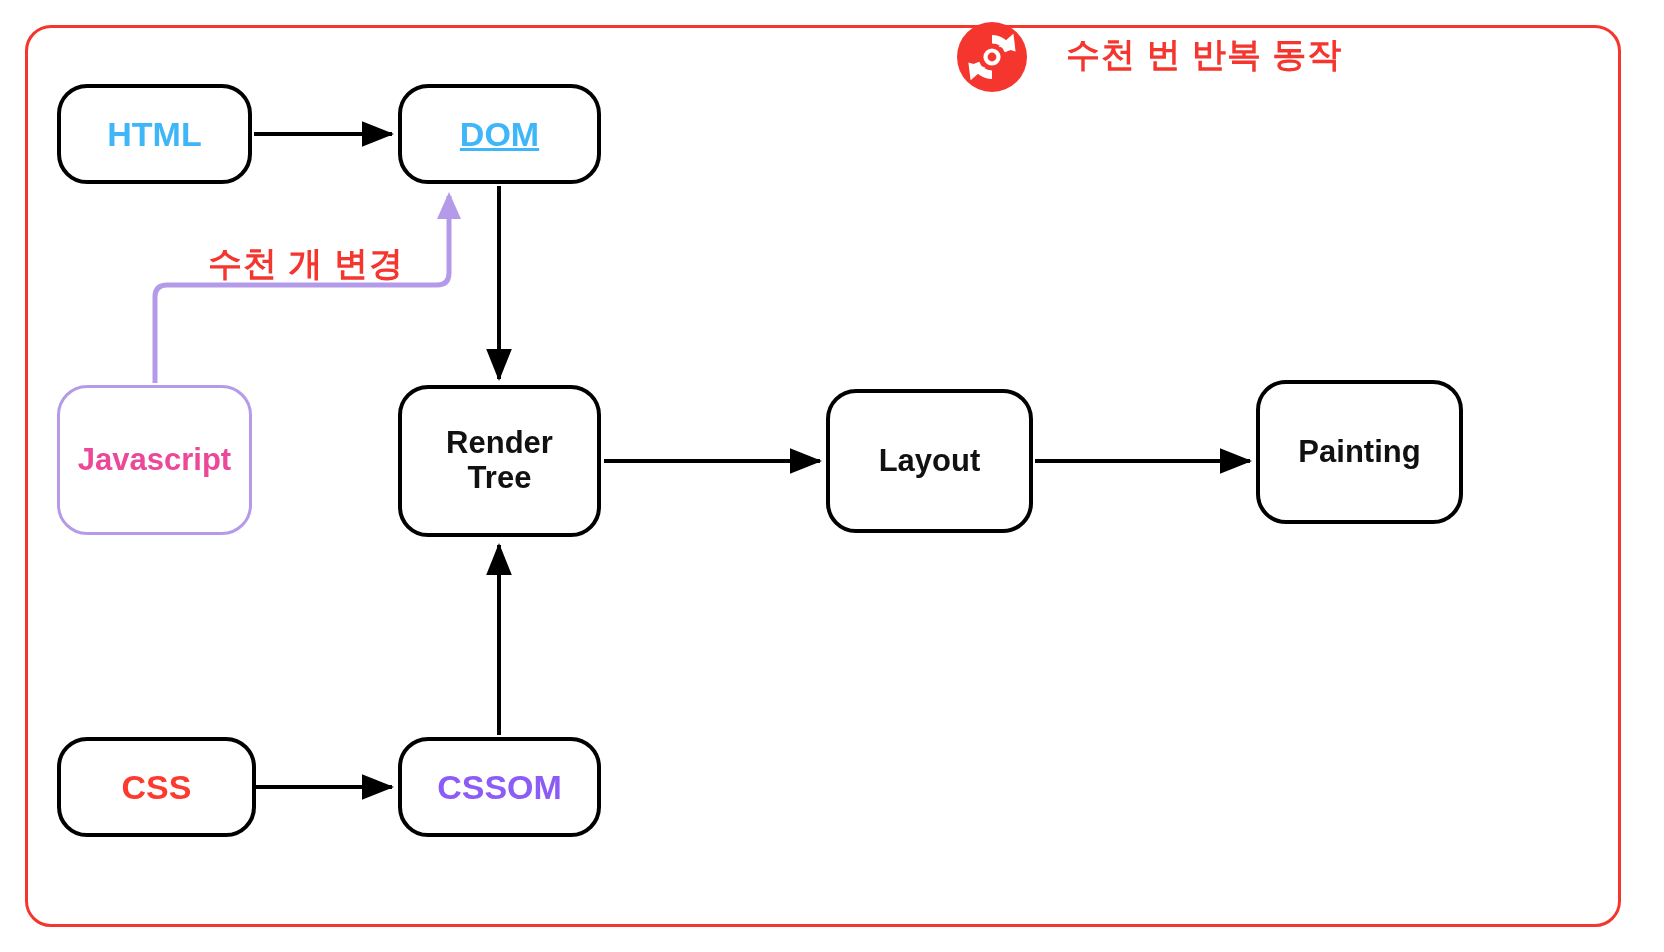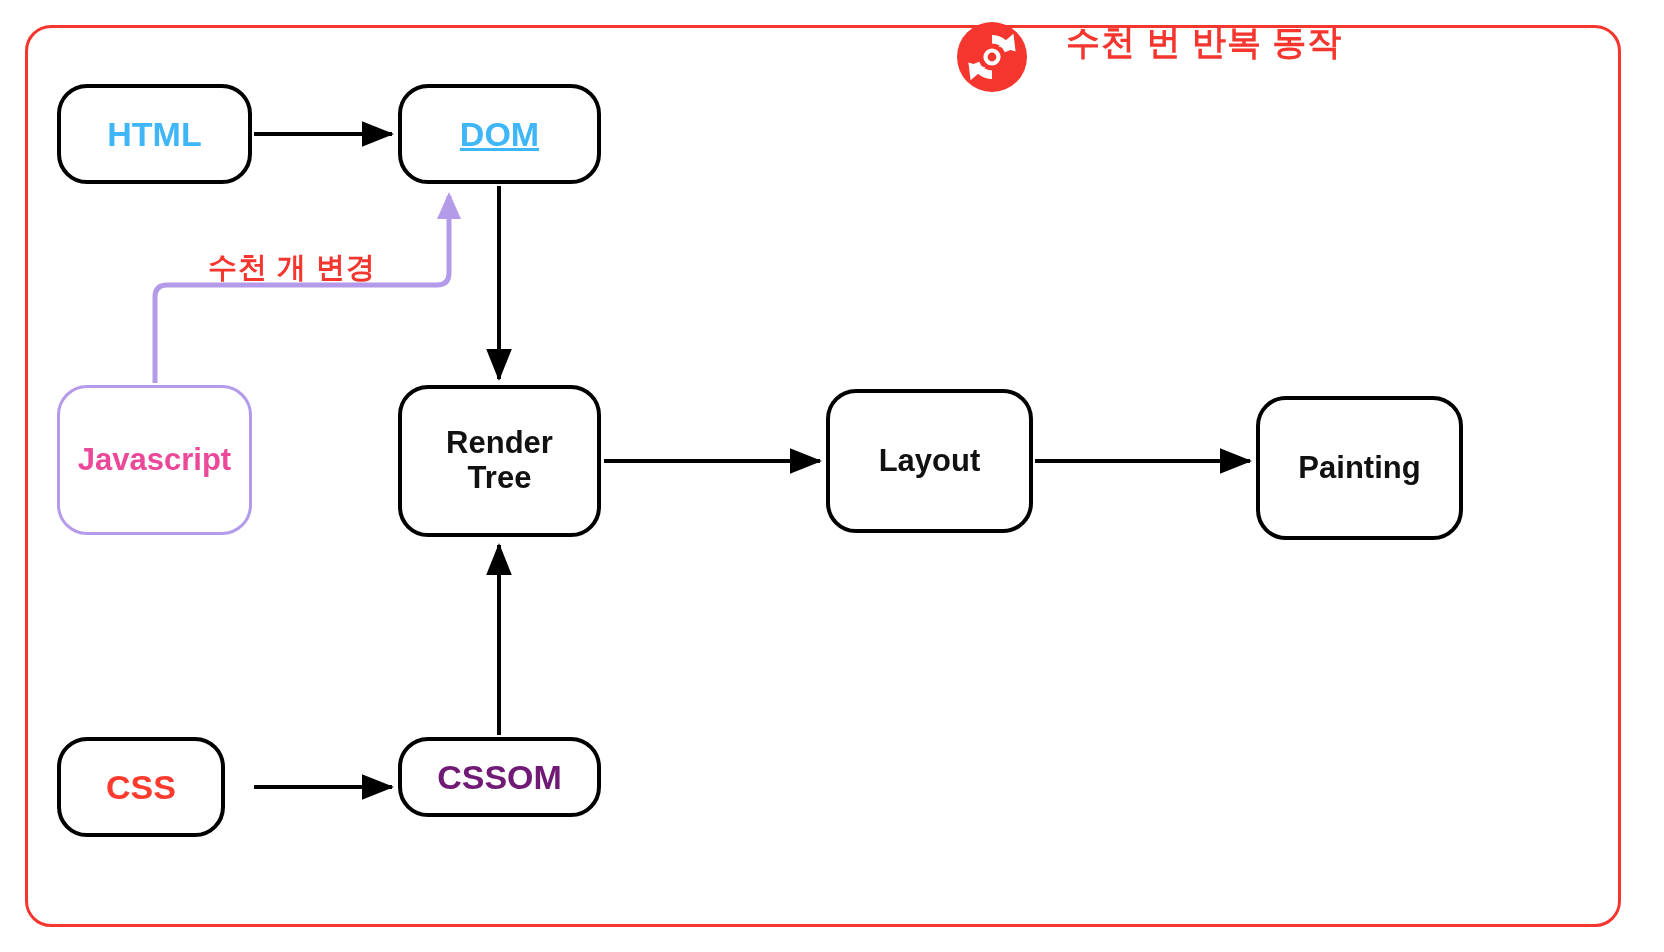--- a/index.html
+++ b/index.html
@@ -54,41 +54,41 @@
   .node .label {
     display: block;
     white-space: pre-line;
   }
   .node-html   { left: 57px;   top: 84px;  width: 195px; height: 100px; font-size: 34px; color: #3FB6F8; }
   .node-dom    { left: 398px;  top: 84px;  width: 203px; height: 100px; font-size: 34px; color: #3FB6F8; text-decoration: underline; }
   .node-js     { left: 57px;   top: 385px; width: 195px; height: 150px; font-size: 31px; color: #ec4899;
                  border-color: #B49BEA; border-width: 3px; }
   .node-render { left: 398px;  top: 385px; width: 203px; height: 152px; font-size: 31px; color: #111111; }
   .node-layout { left: 826px;  top: 389px; width: 207px; height: 144px; font-size: 31px; color: #111111; justify-content: center; }
-  .node-paint  { left: 1256px; top: 396px; width: 207px; height: 144px; font-size: 31px; color: #111111; }
-  .node-css    { left: 57px;   top: 737px; width: 168px; height: 100px; font-size: 34px; color: #FC3B2E; }
-  .node-cssom  { left: 398px;  top: 737px; width: 203px; height: 80px; font-size: 34px; color: #701a75; }
+  .node-paint  { left: 1256px; top: 380px; width: 207px; height: 144px; font-size: 31px; color: #111111; }
+  .node-css    { left: 57px;   top: 737px; width: 199px; height: 100px; font-size: 34px; color: #FC3B2E; }
+  .node-cssom  { left: 398px;  top: 737px; width: 203px; height: 100px; font-size: 34px; color: #8b5cf6; }
 
   
   .annotation {
     position: absolute;
     font-weight: bold;
     color: #F4362F;
     white-space: nowrap;
   }
   #repeat-annotation {
     left: 1066px;
-    top: 20px;
+    top: 32px;
     font-size: 34px;
     letter-spacing: 1px;
   }
   #change-annotation {
     left: 208px;
-    top: 248px;
-    font-size: 29px;
+    top: 241px;
+    font-size: 34px;
     letter-spacing: 1px;
   }
   #refresh-icon {
     position: absolute;
     left: 956px;
     top: 21px;
     width: 72px;
     height: 72px;
   }
 </style>

